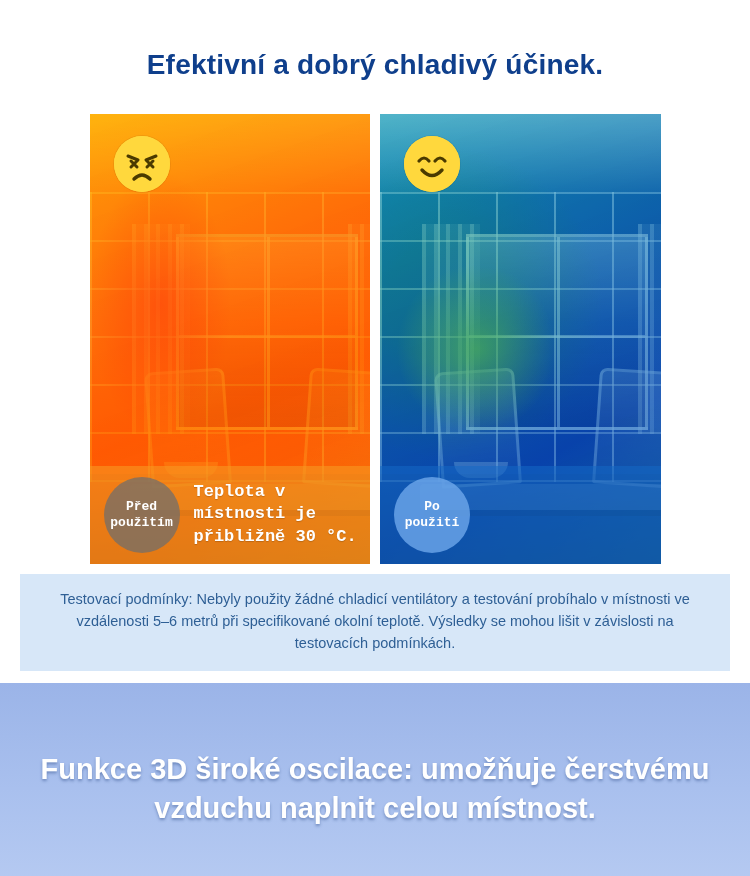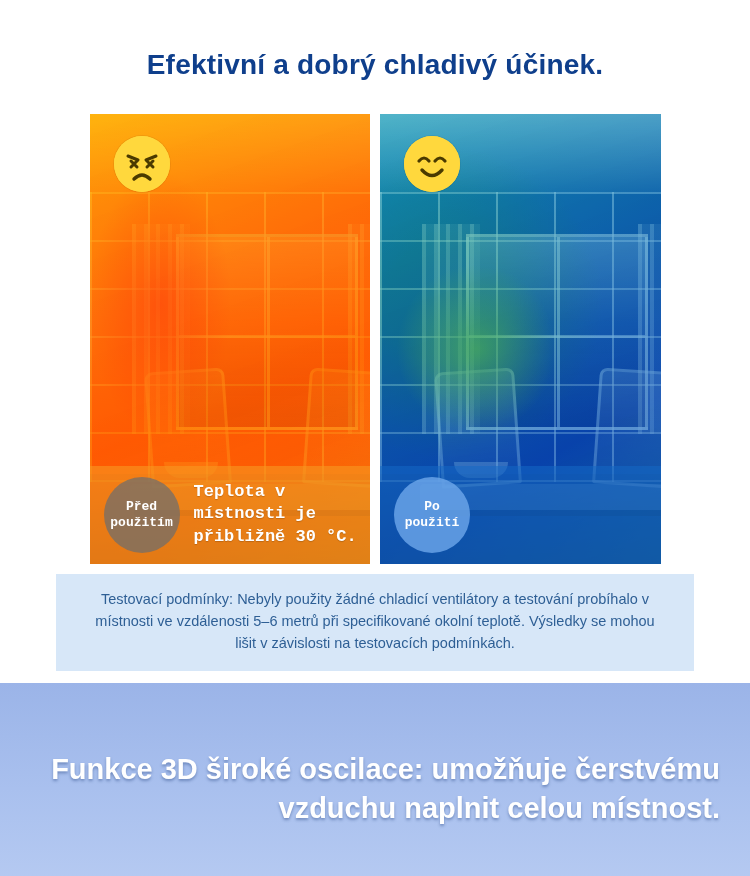--- a/index.html
+++ b/index.html
@@ -224,21 +224,21 @@
     font-size: 17px;
     font-weight: bold;
     line-height: 1.32;
     margin-left: 14px;
     margin-right: 10px;
     text-shadow: 0 1px 1px rgba(0,0,0,0.18);
   }
 
   
   .note {
-    width: 638px;
+    width: 710px;
     margin: 10px auto 0 auto;
     background: #d7e7f8;
     color: #2e5f95;
     text-align: center;
     font-size: 14.5px;
     line-height: 1.55;
     padding: 14px 28px 16px 28px;
     box-sizing: border-box;
   }
 
@@ -253,21 +253,20 @@
     justify-content: center;
     text-align: center;
   }
   .footer-text {
     color: #ffffff;
     font-size: 29px;
     font-weight: bold;
     line-height: 1.35;
     text-shadow: 0 2px 3px rgba(40,70,130,0.45);
     padding: 0 30px;
-    text-align: right;
   }
 </style>
 </head>
 <body>
 
 <div class="page">
 
   <h1 class="headline">Efektivní a dobrý chladivý účinek.</h1>
 
   <div class="compare">

